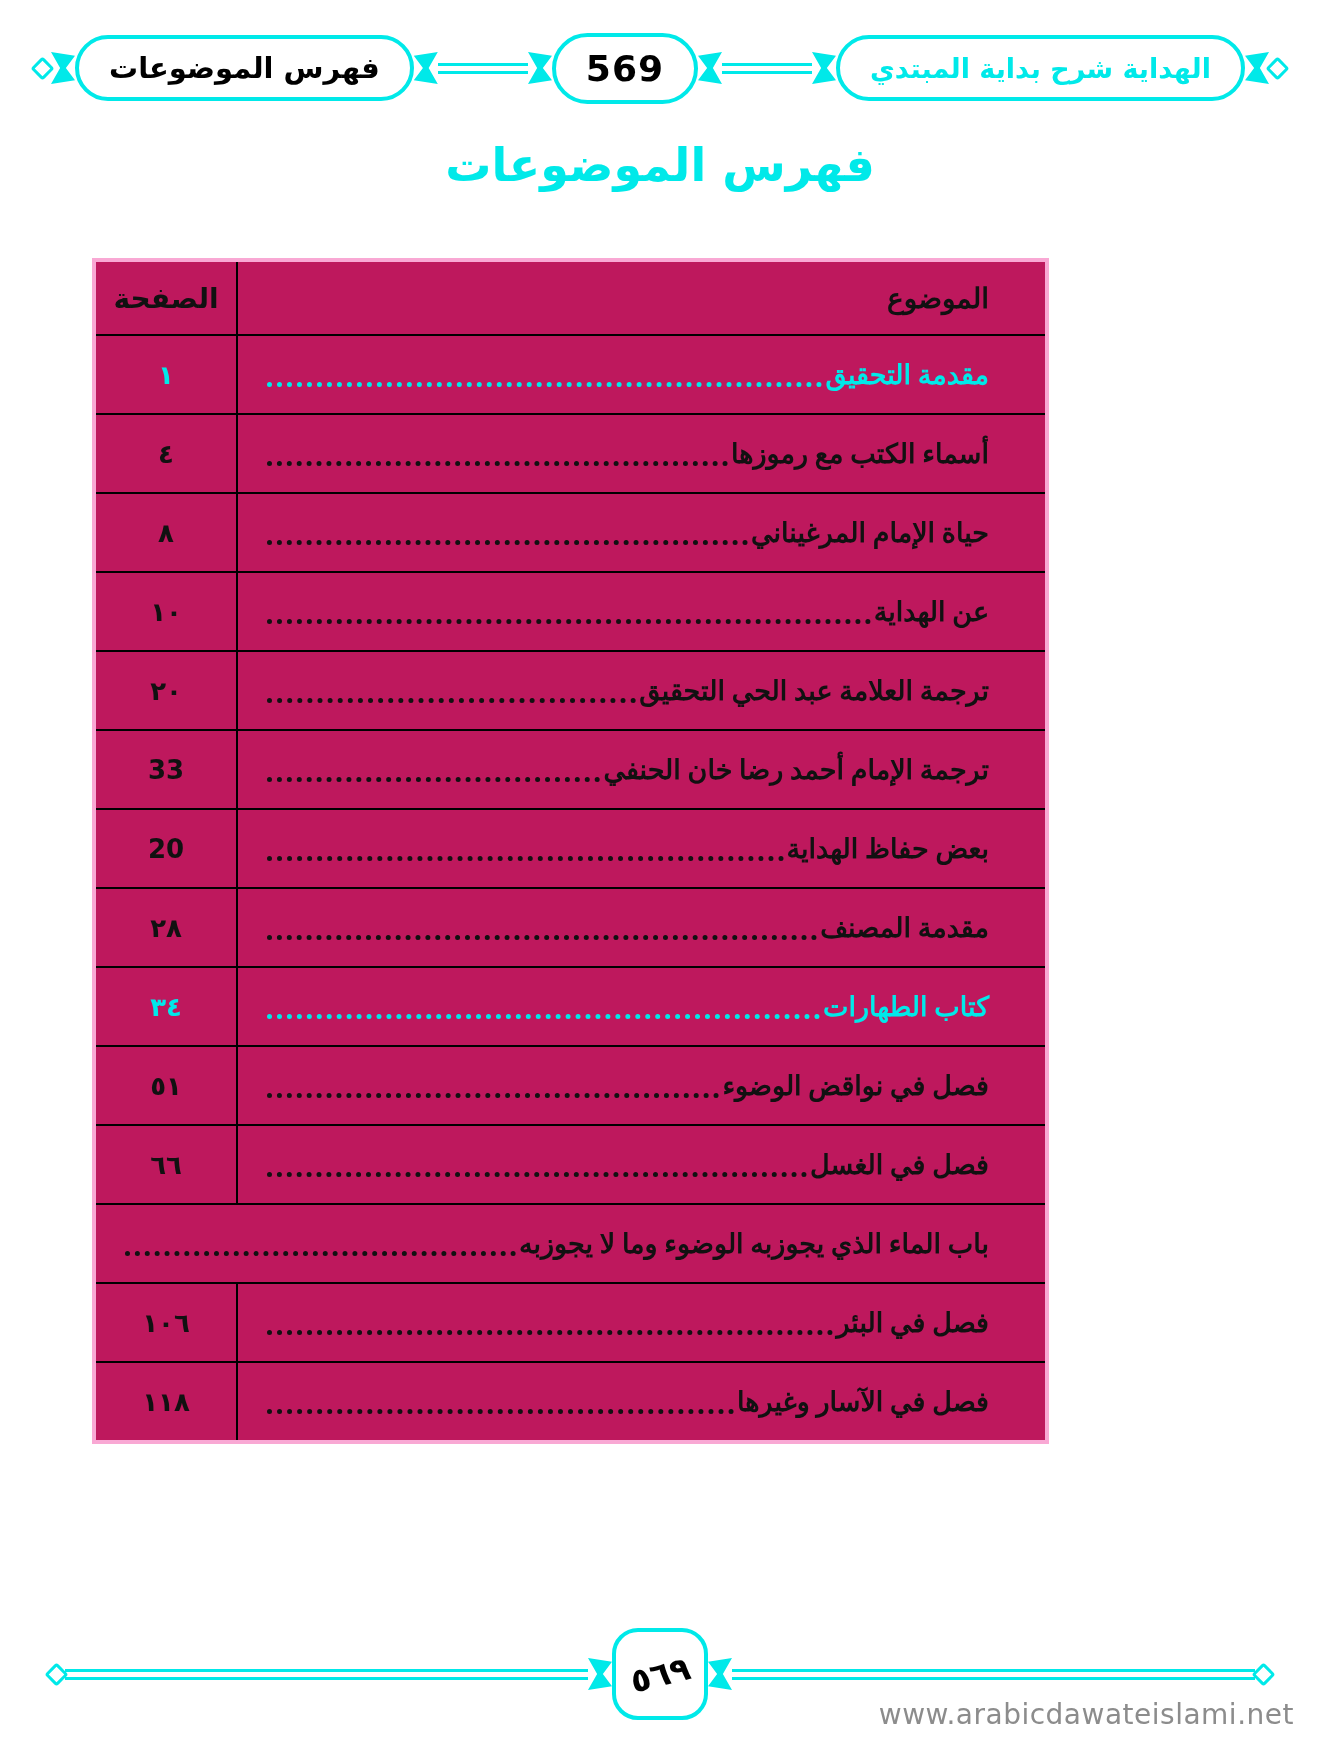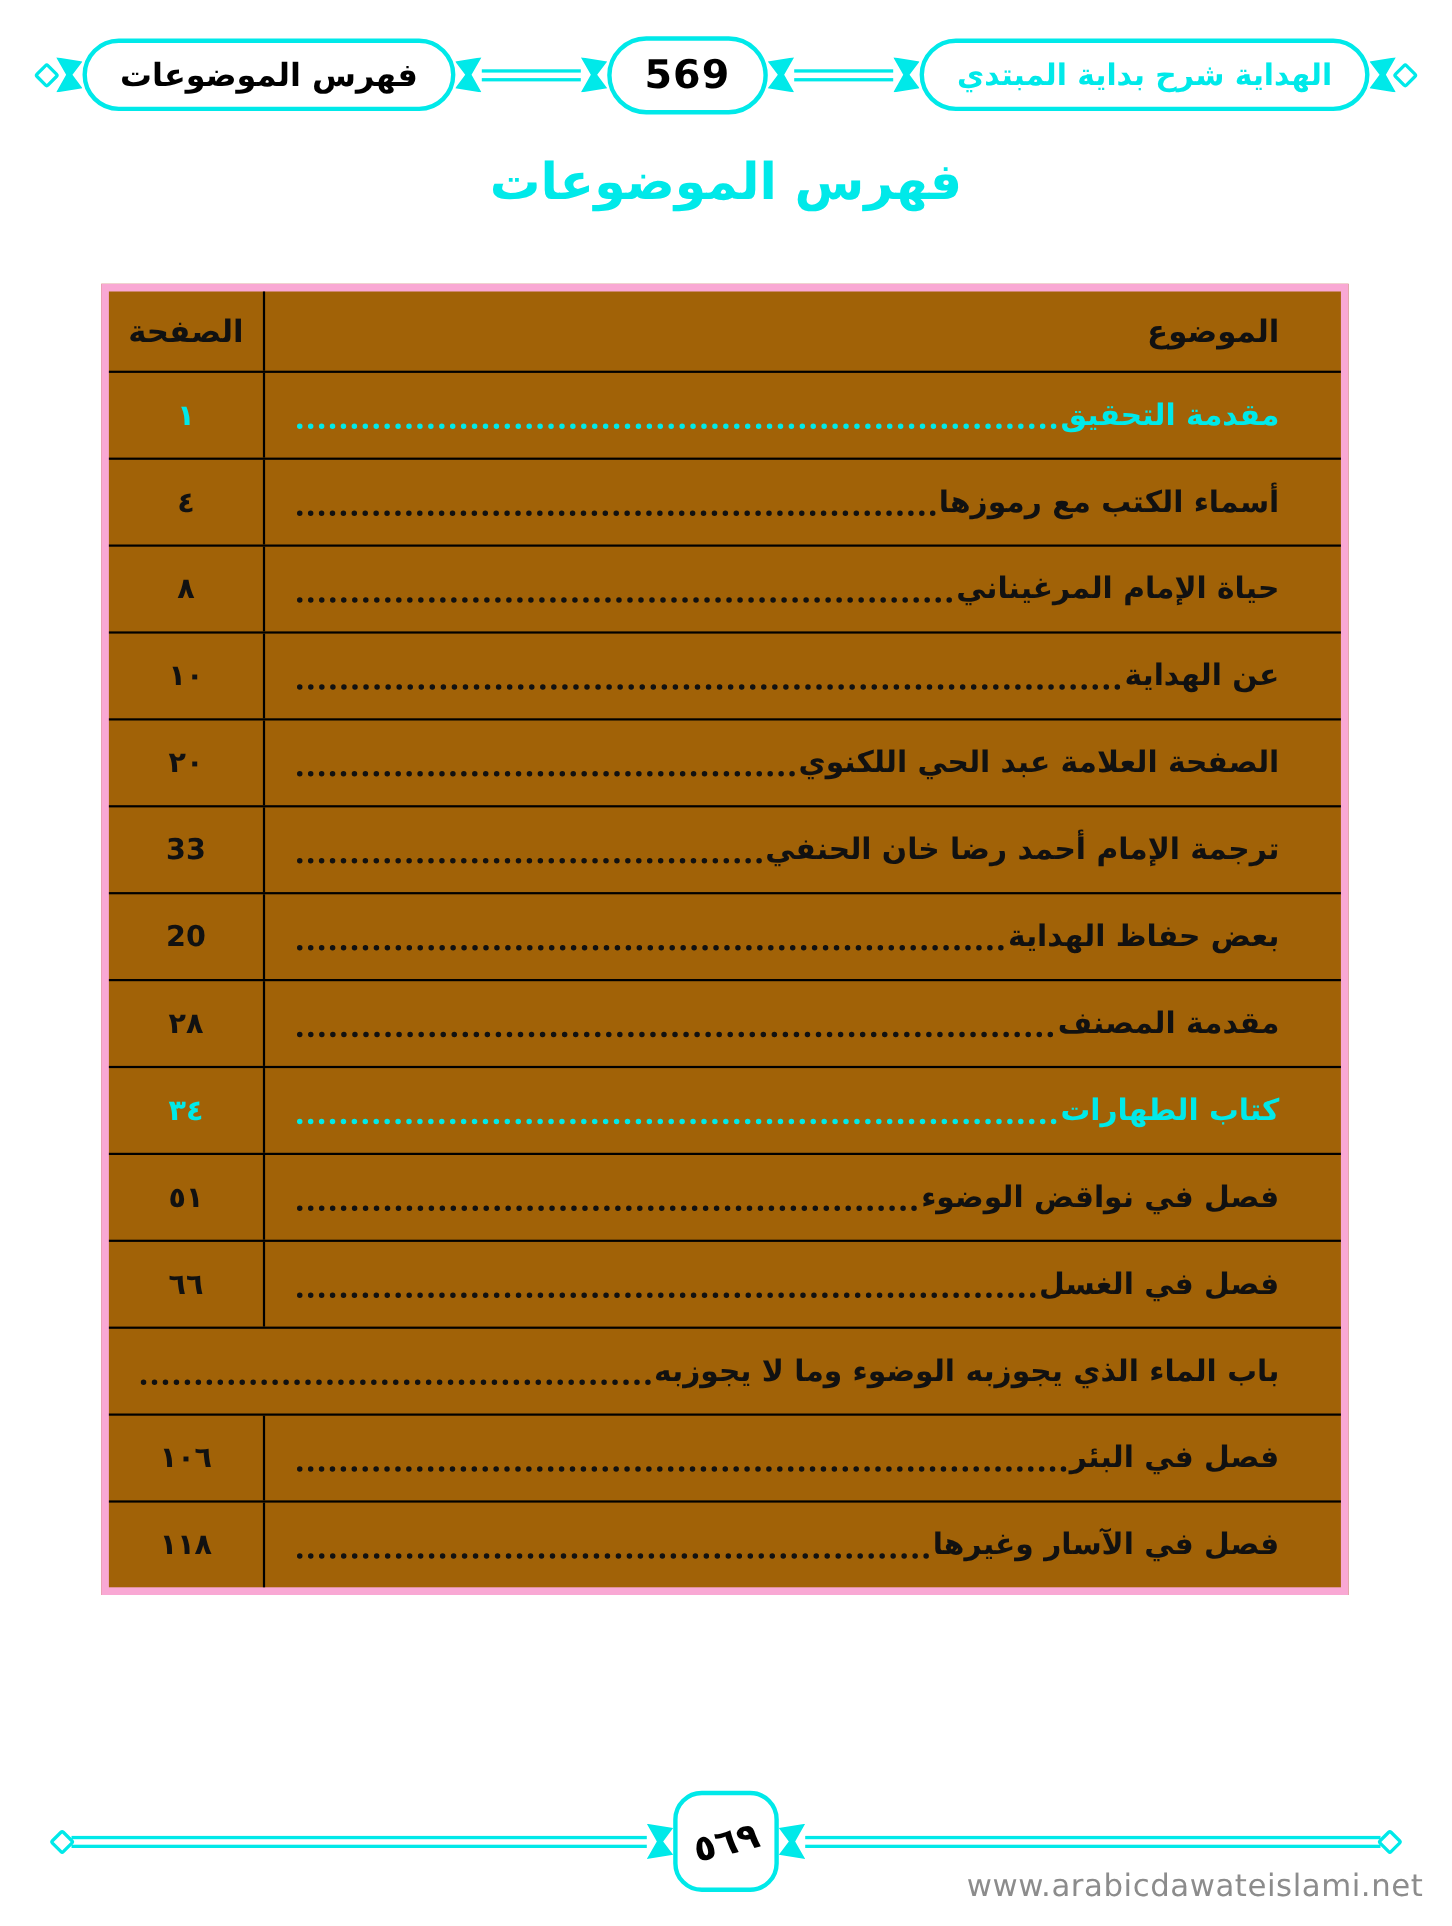--- a/index.html
+++ b/index.html
@@ -81,23 +81,23 @@
   .doc-title{
     position:absolute;top:138px;left:0;right:0;
     text-align:center;
     font-size:46px;font-weight:bold;
     color:var(--accent);
     direction:rtl;
   }
 
   
   .toc{
-    position:absolute;left:92px;top:258px;width:1134px;
-    border:7px solid #f9a8d4;
-    background:#a16207;
+    position:absolute;left:92px;top:258px;width:957px;
+    border:4px solid #f9a8d4;
+    background:#be185d;
   }
   .trow{
     display:flex;align-items:stretch;
     height:79px;
     border-top:2px solid #000;
   }
   .trow.thead{height:72px;border-top:none;}
   .cell{display:flex;align-items:center;}
   .page-cell{
     width:142px;flex:0 0 142px;
@@ -110,20 +110,21 @@
   }
   .topic-cell{
     flex:1 1 auto;min-width:0;
     direction:rtl;
     padding:0 56px 0 26px;
   }
   .topic-text{
     flex:0 0 auto;max-width:100%;
     font-size:27px;font-weight:bold;color:var(--ink);
     white-space:nowrap;
+    font-family:Liberation Serif, serif;
   }
   .leader{
     flex:1 1 auto;min-width:0;height:0;
     border-bottom:5px dotted currentColor;
     color:var(--ink);
     align-self:center;
     position:relative;top:10px;
     margin:0 3px;
   }
   .thead .page-num,.thead .topic-text{font-size:28px;}
@@ -216,21 +217,21 @@
       <span class="leader"></span>
     </div>
   </div>
 
 
   <div class="trow">
     <div class="cell page-cell">
       <span class="page-num">٢٠</span>
     </div>
     <div class="cell topic-cell">
-      <span class="topic-text">الصفحة العلامة عبد الحي اللكنوي</span>
+      <span class="topic-text">ترجمة العلامة عبد الحي التحقيق</span>
       <span class="leader"></span>
     </div>
   </div>
 
   <div class="trow">
     <div class="cell page-cell">
       <span class="page-num">33</span>
     </div>
     <div class="cell topic-cell">
       <span class="topic-text">ترجمة الإمام أحمد رضا خان الحنفي</span>

